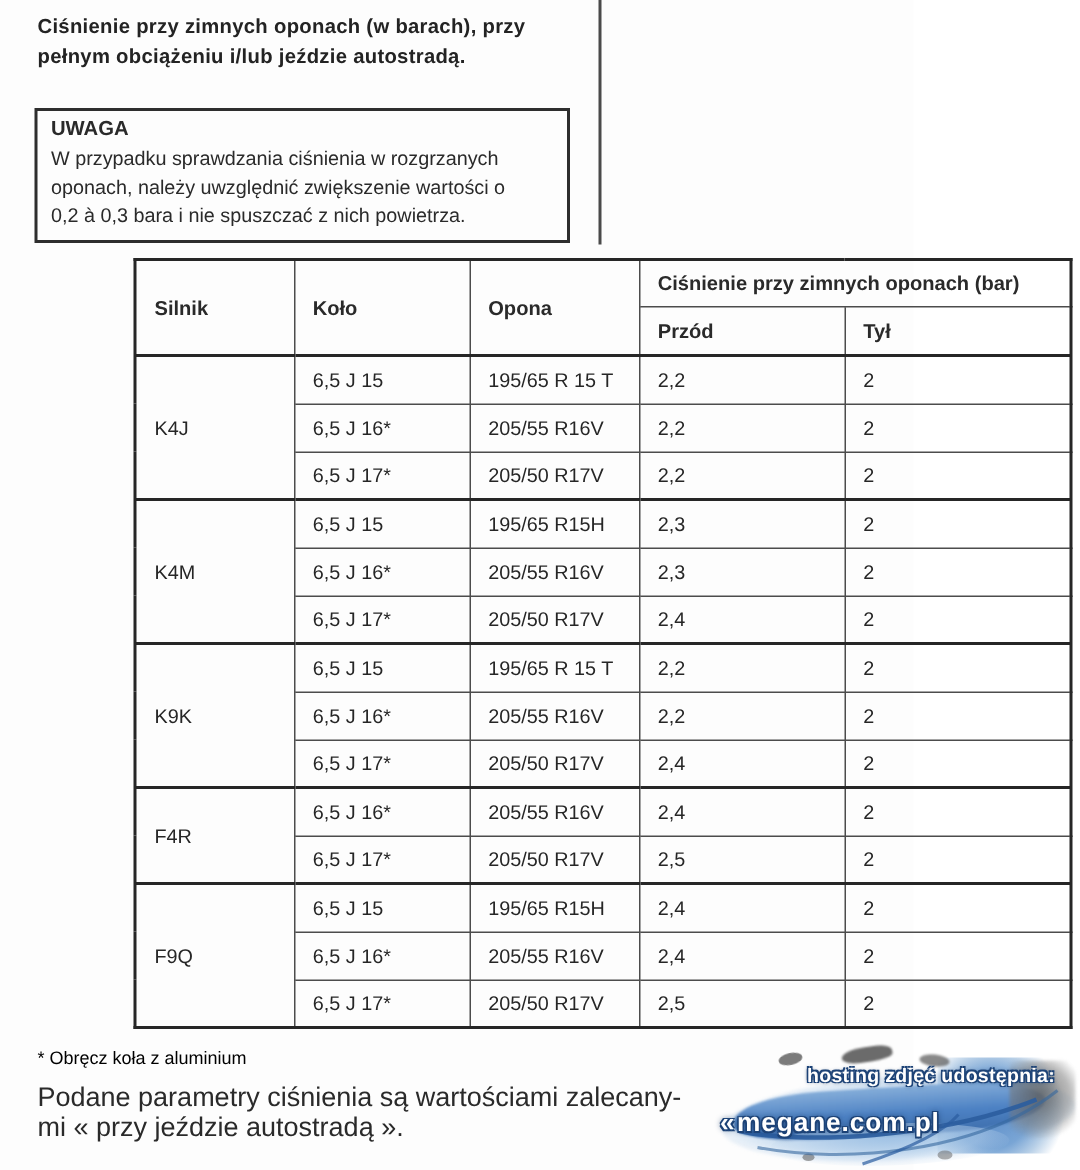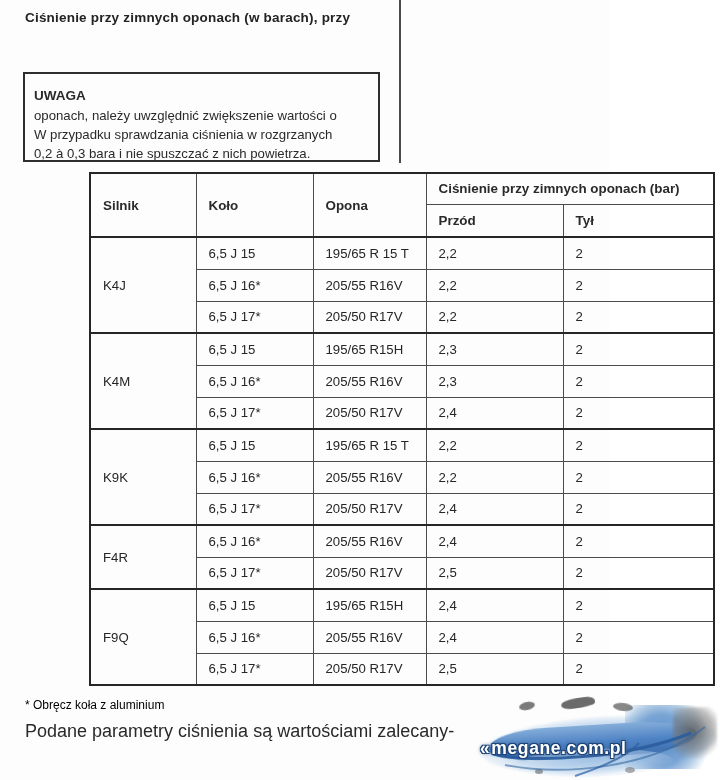--- a/index.html
+++ b/index.html
@@ -28,21 +28,21 @@
   .edge-line {
     position: absolute; left: 399px; top: 0;
     width: 2px; height: 163px; background: #4a4a4a;
   }
 
   
   .note-box {
     position: absolute; left: 23px; top: 72px;
     width: 357px; height: 90px;
     border: 2px solid #2e2e2e;
-    padding: 14px 9px;
+    padding: 4px 9px;
     background: #fdfdfd;
   }
   .note-title { font-size: 13.5px; font-weight: bold; color: #2a2a2a; margin-bottom: 3px; }
   .note-line { font-size: 13.2px; line-height: 19px; color: #2a2a2a; }
 
   
   table.pressure {
     position: absolute; left: 89px; top: 172px;
     width: 624px;
     border-collapse: collapse; table-layout: fixed;
@@ -121,28 +121,29 @@
   }
   .wm-chevron { font-size: 17.5px; font-weight: bold; margin-right: 1px; }
 </style>
 </head>
 <body>
 
 <div class="page">
 
   <div class="intro">
     <div>Ciśnienie przy zimnych oponach (w barach), przy</div>
+    <div>pełnym obciążeniu i/lub jeździe autostradą.</div>
   </div>
 
   <div class="edge-line"></div>
 
   <div class="note-box">
     <div class="note-title">UWAGA</div>
+    <div class="note-line">W przypadku sprawdzania ciśnienia w rozgrzanych</div>
     <div class="note-line">oponach, należy uwzględnić zwiększenie wartości o</div>
-    <div class="note-line">W przypadku sprawdzania ciśnienia w rozgrzanych</div>
     <div class="note-line">0,2 à 0,3 bara i nie spuszczać z nich powietrza.</div>
   </div>
 
   <table class="pressure">
     <colgroup>
       <col style="width:106px">
         <col style="width:117px">
         <col style="width:113px">
         <col style="width:137px">
         <col style="width:151px">
@@ -252,36 +253,38 @@
       <td>2,5</td>
       <td>2</td>
     </tr>
   </tbody>
     </table>
 
   <div class="footnote-asterisk">* Obręcz koła z aluminium</div>
 
   <div class="footnote-reco">
     <div>Podane parametry ciśnienia są wartościami zalecany-</div>
+    <div>mi « przy jeździe autostradą ».</div>
   </div>
 
   <div class="watermark">
     <div class="wm-shape wash1"></div>
     <div class="wm-shape stroke-right"></div>
     <div class="wm-shape stroke-main"></div>
     <div class="wm-shape light-bottom"></div>
     <div class="wm-shape splat1"></div>
     <div class="wm-shape splat2"></div>
     <div class="wm-shape splat3"></div>
     <div class="wm-shape splat4"></div>
     <div class="wm-shape splat5"></div>
     <div class="wm-shape splat6"></div>
     <svg class="wm-svg" width="243" height="83" viewBox="0 0 243 83">
       <path d="M16,57 C55,66 150,62 214,36" stroke="#2b5d9f" stroke-width="3" fill="none" opacity="0.9"></path>
       <path d="M28,68 C85,79 175,72 228,30" stroke="#35679f" stroke-width="2" fill="none" opacity="0.6"></path>
       <path d="M98,79 C122,71 150,60 162,46" stroke="#2b5d9f" stroke-width="2" fill="none" opacity="0.7"></path>
     </svg>
+    <div class="wm-line1">hosting zdjęć udostępnia:</div>
     <div class="wm-line2">
       <span class="wm-chevron">«</span><span>megane.com.pl</span>
     </div>
   </div>
 
 </div>
 
 </body></html>

